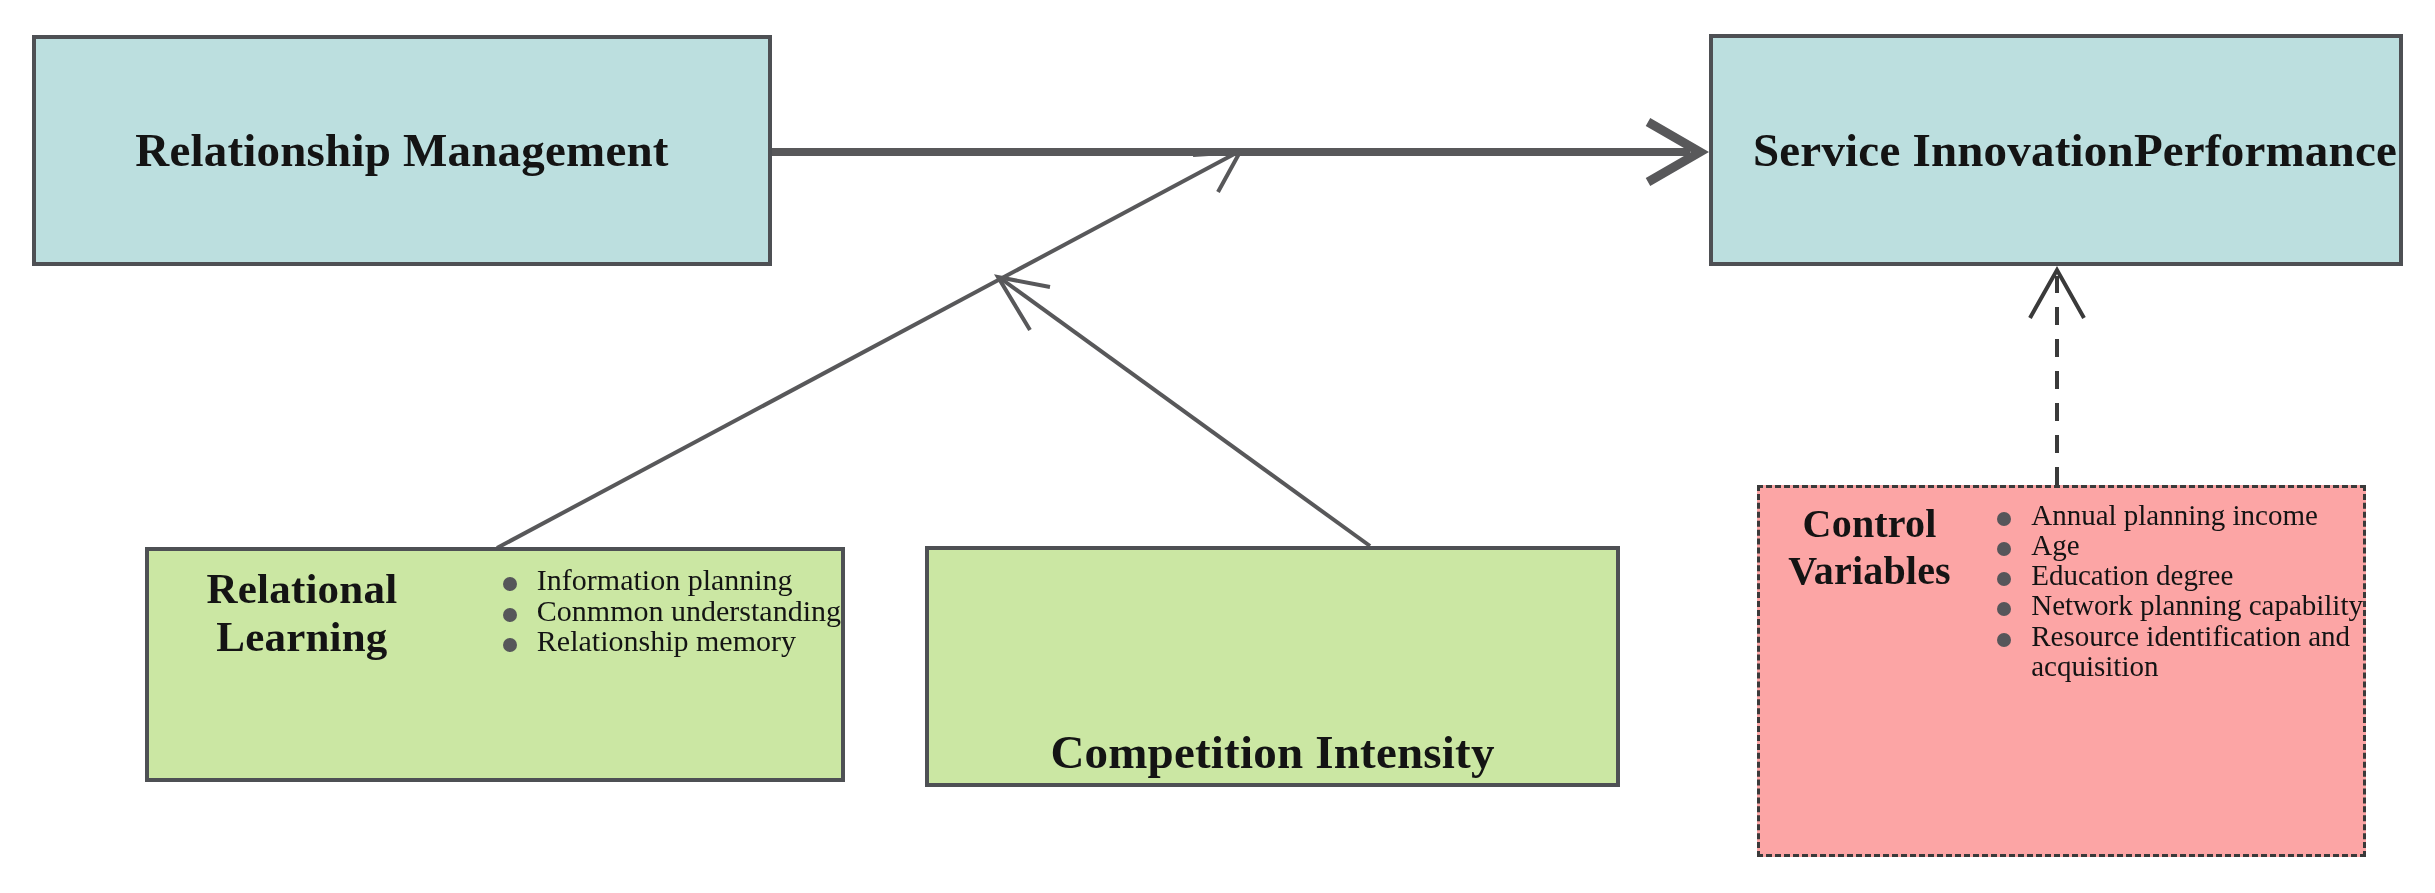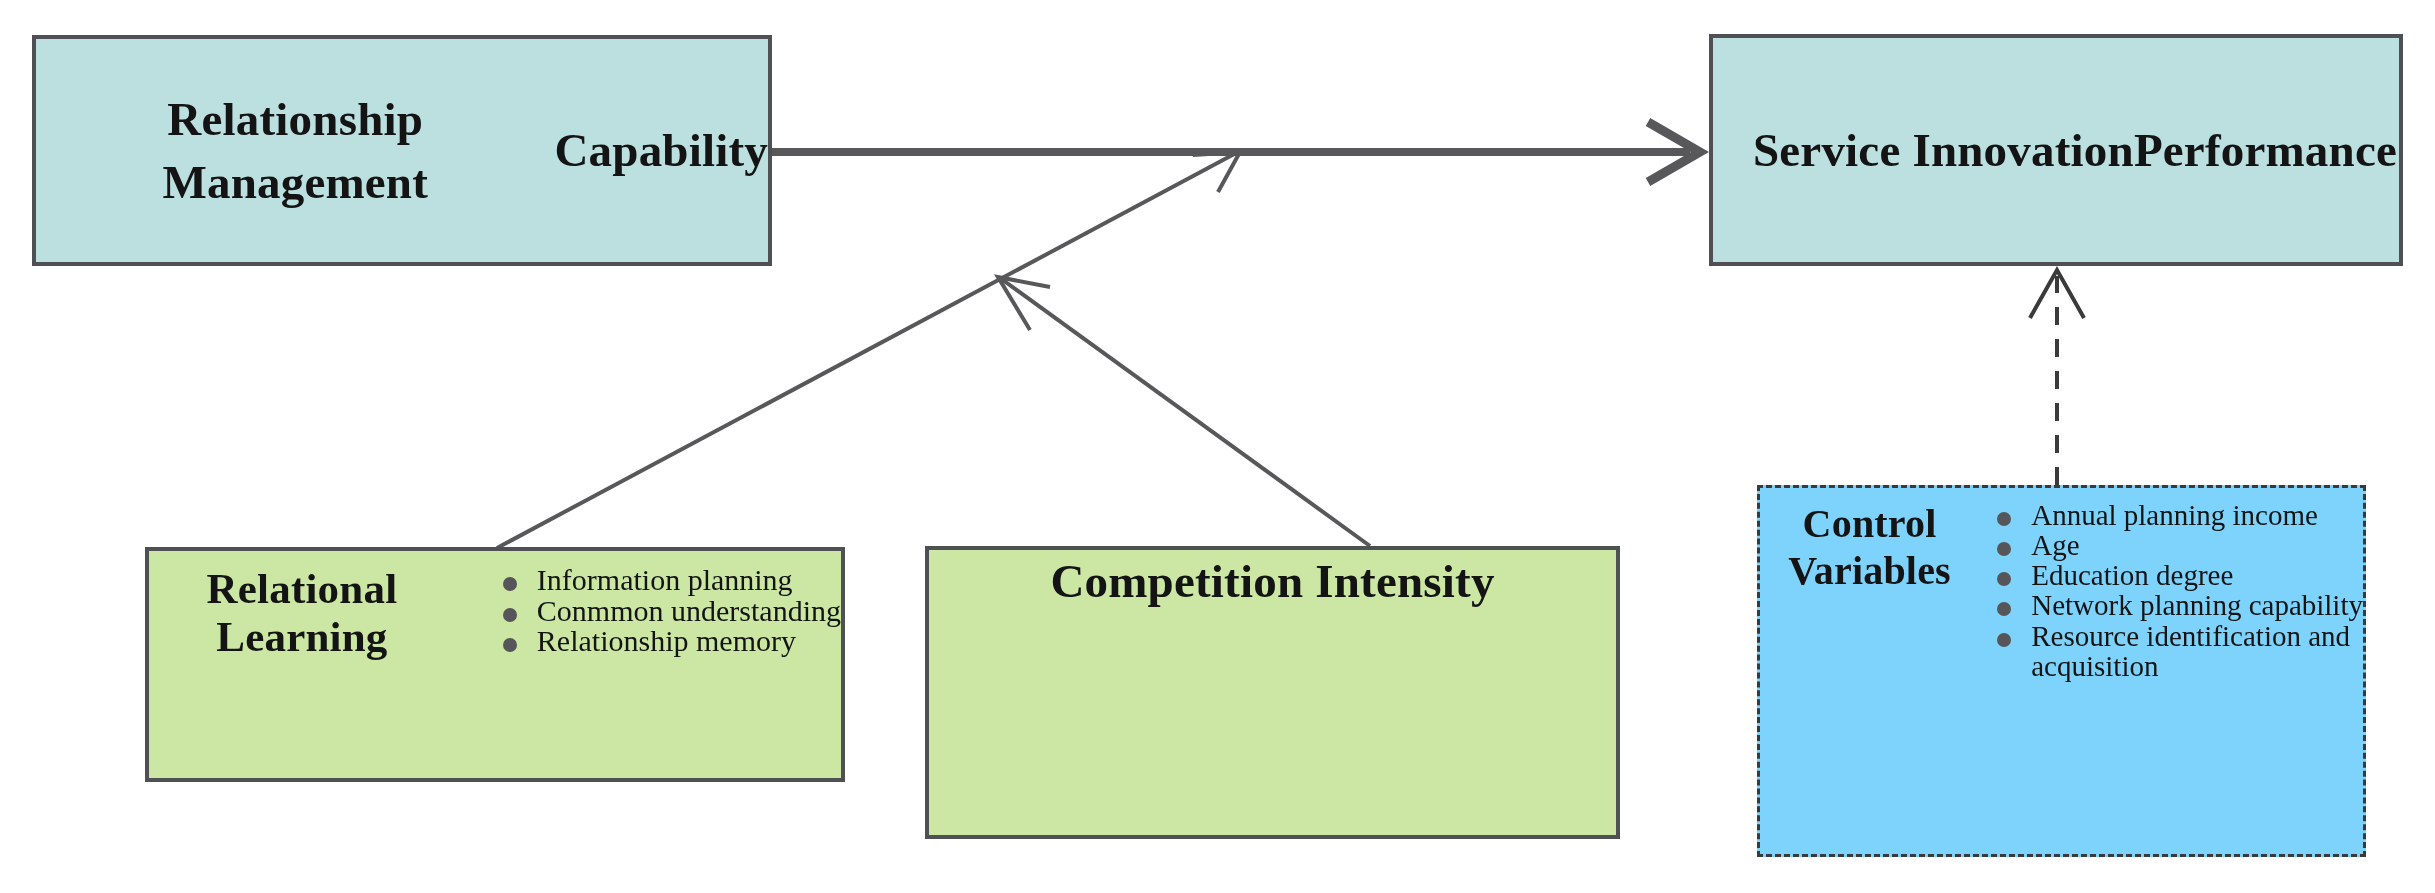--- a/index.html
+++ b/index.html
@@ -24,21 +24,21 @@
     justify-content: center;
   }
   .node-teal {
     background: #bcdfdf;
     align-items: center;
   }
   .node-green {
     background: #cbe7a3;
   }
   .node-dashed {
-    background: #7dd3fc;
+    background: #fca5a5;
     border: 3px dashed #3a3a3a;
   }
   .title-center {
     text-align: center;
     font-weight: bold;
     color: #141414;
     letter-spacing: 0.2px;
   }
   .title-xl {
     font-size: 47px;
@@ -104,22 +104,22 @@
     gap: 36px;
   }
   #node-rl .title-center {
     margin-bottom: 4px;
   }
   
   #node-ci {
     left: 925px;
     top: 546px;
     width: 695px;
-    height: 293px;
-    align-items: flex-start;
+    height: 241px;
+    align-items: flex-end;
   }
   
   #node-cv {
     left: 1757px;
     top: 485px;
     width: 609px;
     height: 372px;
     justify-content: flex-start;
     padding-top: 12px;
   }
@@ -167,21 +167,20 @@
     </g>
 
     <g>
       <line x1="2057" y1="485" x2="2057" y2="276" stroke="#3a3a3a" stroke-width="4" stroke-dasharray="18,14"></line>
       <polyline points="2030,318 2057,270 2084,318" fill="none" stroke="#3a3a3a" stroke-width="4" stroke-linecap="butt" stroke-linejoin="miter"></polyline>
     </g>
   </svg>
 
   <div class="node node-teal" id="node-rmc">
     <div class="title-center title-xl">Relationship Management</div>
-    <div class="title-center title-xl">Capability</div>
   </div>
 
   <div class="node node-teal" id="node-sip">
     <div class="title-center title-xl">Service Innovation</div>
     <div class="title-center title-xl">Performance</div>
   </div>
 
   <div class="node node-green" id="node-rl">
     <div class="title-center title-lg">Relational Learning</div>
     <ul class="bullets">

